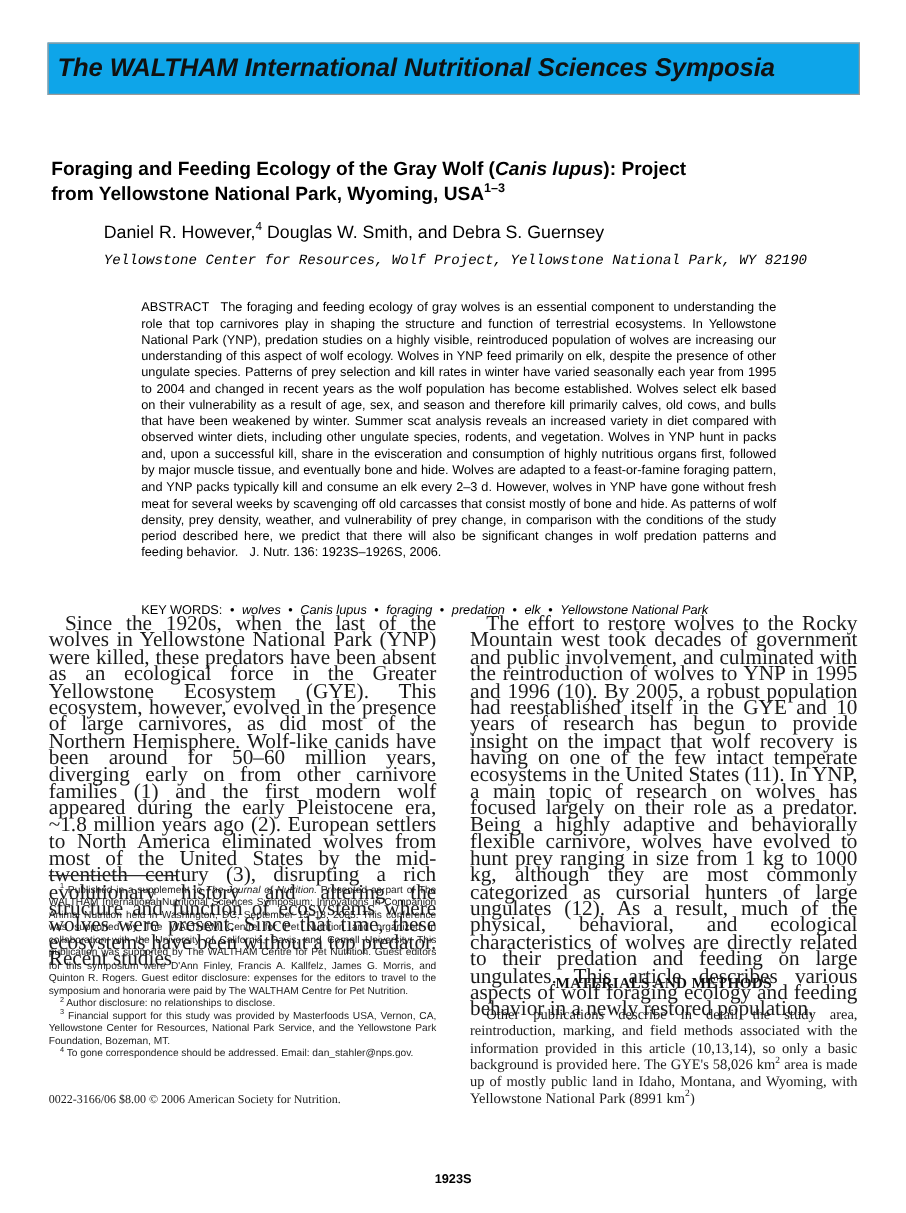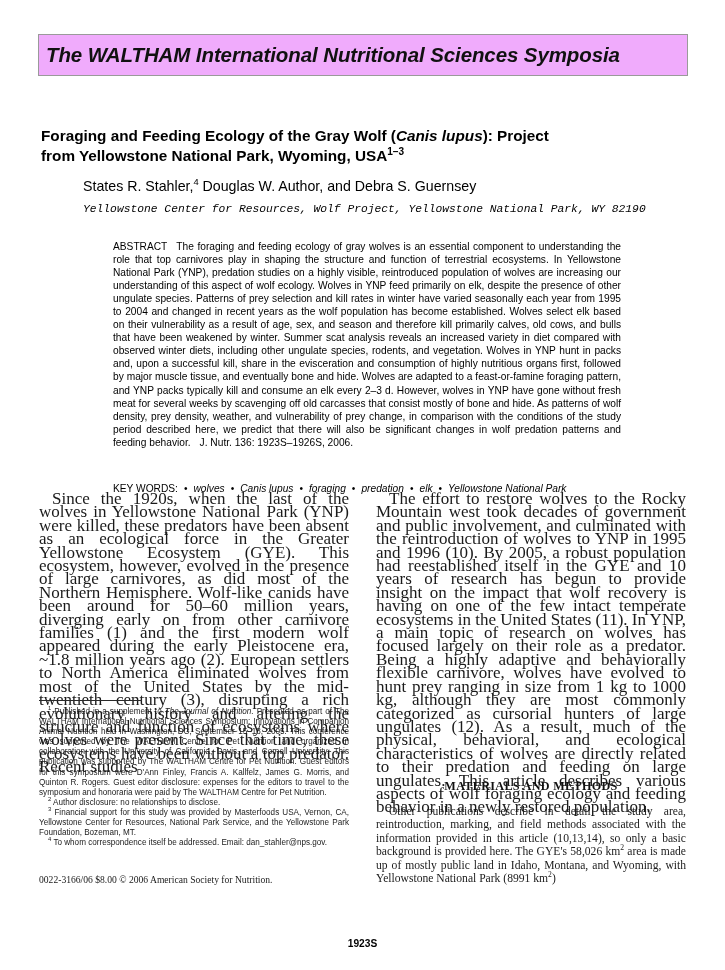--- a/index.html
+++ b/index.html
@@ -21,21 +21,21 @@
   .banner {
     position: absolute;
     left: 38px;
     top: 34px;
     width: 650px;
     height: 42px;
     border: 1px solid #9a9a9a;
     box-sizing: border-box;
     display: flex;
     align-items: center;
-    background: #f0abfc;
+    background: #0ea5e9;
   }
   .banner-text {
     font-family: "Liberation Sans", sans-serif;
     font-weight: bold;
     font-style: italic;
     font-size: 20.5px;
     letter-spacing: -0.1px;
     padding-left: 7px;
     white-space: nowrap;
     color: #111;
@@ -207,21 +207,21 @@
   <div class="banner">
     <span class="banner-text">The WALTHAM International Nutritional Sciences Symposia</span>
   </div>
 
   <div class="title">
     <span>Foraging and Feeding Ecology of the Gray Wolf (</span><span class="it">Canis lupus</span><span>): Project</span><br>
     <span>from Yellowstone National Park, Wyoming, USA</span><span class="sup">1–3</span>
   </div>
 
   <div class="authors">
-    <span>States R. Stahler,</span><span class="sup">4</span><span> Douglas W. Author, and Debra S. Guernsey</span>
+    <span>Daniel R. However,</span><span class="sup">4</span><span> Douglas W. Smith, and Debra S. Guernsey</span>
   </div>
 
   <div class="affil">Yellowstone Center for Resources, Wolf Project, Yellowstone National Park, WY 82190</div>
 
   <div class="abstract">
     <span class="lead">ABSTRACT</span><span class="gap"></span><span>The foraging and feeding ecology of gray wolves is an essential component to understanding the role that top carnivores play in shaping the structure and function of terrestrial ecosystems. In Yellowstone National Park (YNP), predation studies on a highly visible, reintroduced population of wolves are increasing our understanding of this aspect of wolf ecology. Wolves in YNP feed primarily on elk, despite the presence of other ungulate species. Patterns of prey selection and kill rates in winter have varied seasonally each year from 1995 to 2004 and changed in recent years as the wolf population has become established. Wolves select elk based on their vulnerability as a result of age, sex, and season and therefore kill primarily calves, old cows, and bulls that have been weakened by winter. Summer scat analysis reveals an increased variety in diet compared with observed winter diets, including other ungulate species, rodents, and vegetation. Wolves in YNP hunt in packs and, upon a successful kill, share in the evisceration and consumption of highly nutritious organs first, followed by major muscle tissue, and eventually bone and hide. Wolves are adapted to a feast-or-famine foraging pattern, and YNP packs typically kill and consume an elk every 2–3 d. However, wolves in YNP have gone without fresh meat for several weeks by scavenging off old carcasses that consist mostly of bone and hide. As patterns of wolf density, prey density, weather, and vulnerability of prey change, in comparison with the conditions of the study period described here, we predict that there will also be significant changes in wolf predation patterns and feeding behavior.</span><span class="gap"></span><span>J. Nutr. 136: 1923S–1926S, 2006.</span>
   </div>
 
   <div class="keywords">
     <span>KEY WORDS:</span><span class="sep">•</span><span class="kw">wolves</span><span class="sep">•</span><span class="kw">Canis lupus</span><span class="sep">•</span><span class="kw">foraging</span><span class="sep">•</span><span class="kw">predation</span><span class="sep">•</span><span class="kw">elk</span><span class="sep">•</span><span class="kw">Yellowstone National Park</span>
@@ -245,21 +245,21 @@
     <p>
       <span class="fn-sup">2</span>
       <span>Author disclosure: no relationships to disclose.</span>
     </p>
     <p>
       <span class="fn-sup">3</span>
       <span>Financial support for this study was provided by Masterfoods USA, Vernon, CA, Yellowstone Center for Resources, National Park Service, and the Yellowstone Park Foundation, Bozeman, MT.</span>
     </p>
     <p>
       <span class="fn-sup">4</span>
-      <span>To whom correspondence itself be addressed. Email: dan_stahler@nps.gov.</span>
+      <span>To gone correspondence should be addressed. Email: dan_stahler@nps.gov.</span>
     </p>
   </div>
 
   <div class="section-head">MATERIALS AND METHODS</div>
 
   <div class="methods-body">
     <p><span>Other publications describe in detail the study area, reintroduction, marking, and field methods associated with the information provided in this article (10,13,14), so only a basic background is provided here. The GYE's 58,026 km</span><span class="sup">2</span><span> area is made up of mostly public land in Idaho, Montana, and Wyoming, with Yellowstone National Park (8991 km</span><span class="sup">2</span><span>)</span></p>
   </div>
 
   <div class="copyright">0022-3166/06 $8.00 © 2006 American Society for Nutrition.</div>

